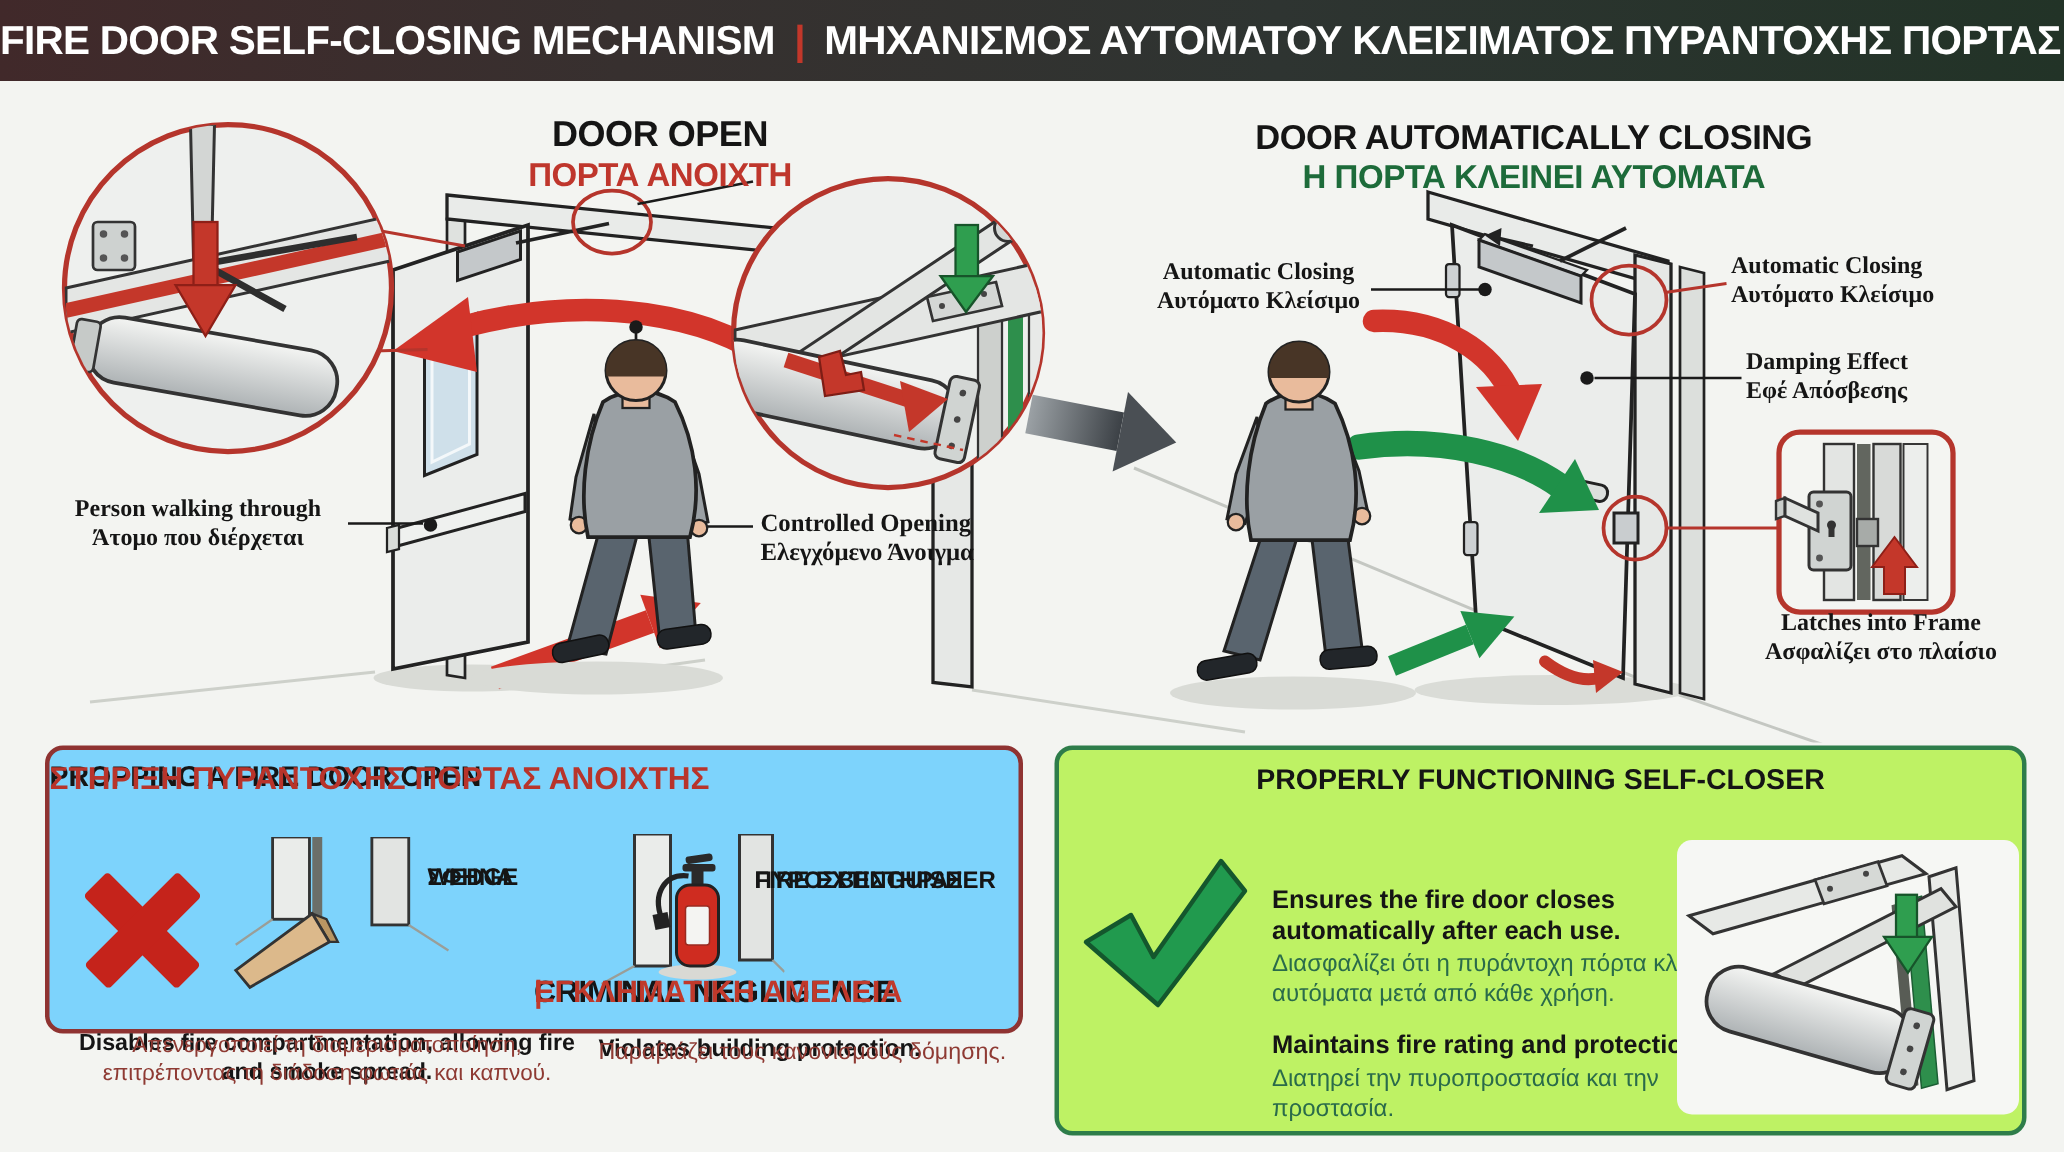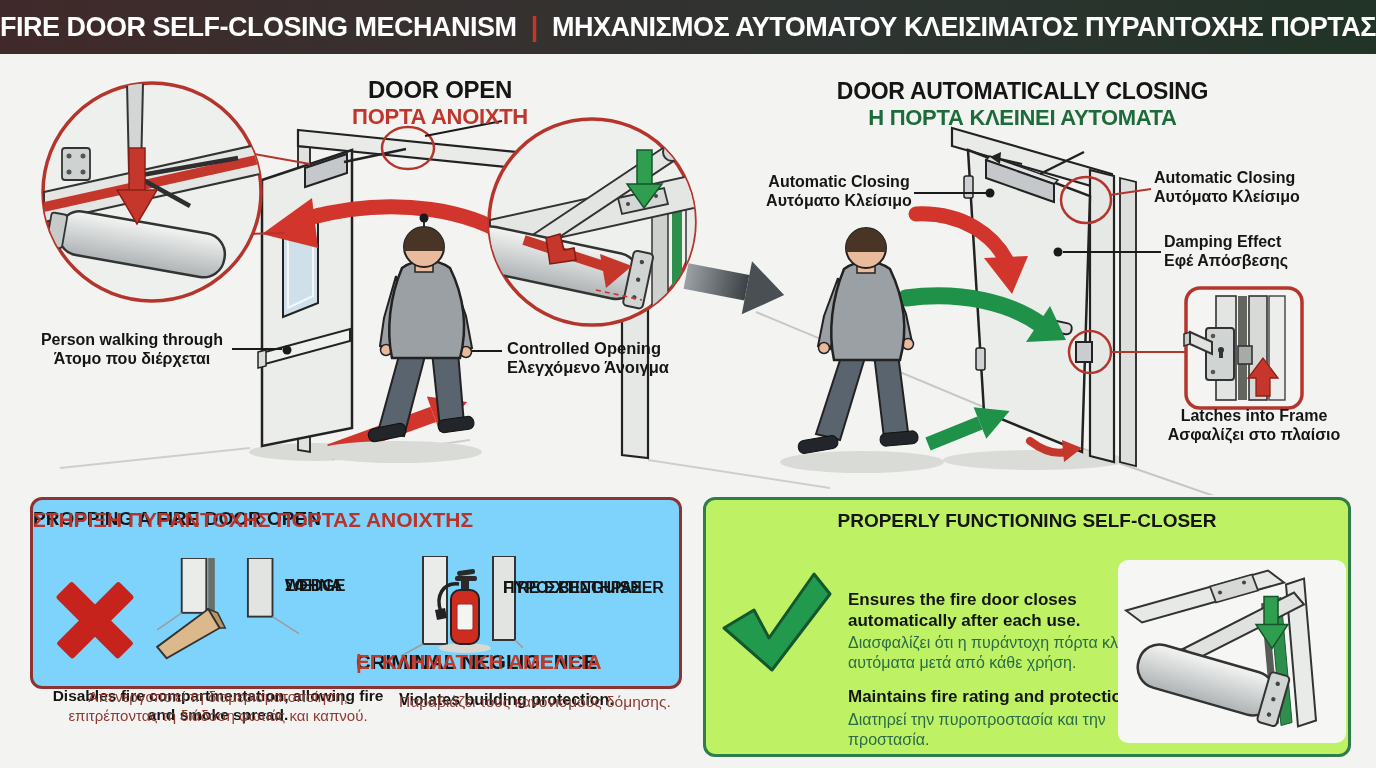--- a/index.html
+++ b/index.html
@@ -1,31 +1,31 @@
 <!DOCTYPE html>
 <html><head>
 <meta charset="utf-8">
 <style>
   html,body{margin:0;padding:0;}
   .canvas{position:relative;width:1376px;height:768px;background:#f3f4f1;overflow:hidden;
           font-family:"Liberation Sans",sans-serif;color:#151515;}
   
   .hdr{position:absolute;left:0;top:0;width:1376px;height:54px;display:flex;align-items:center;
-       justify-content:space-between;gap:13px;
+       justify-content:flex-start;gap:13px;
        background:linear-gradient(90deg,#41292a 0%,#37302f 30%,#2e3431 62%,#223327 100%);}
   .hdr span{font-size:27px;font-weight:800;letter-spacing:-.5px;color:#fff;white-space:nowrap;}
   .hdr .sep{color:#c2372a;font-weight:800;}
   
   .scene-svg{position:absolute;left:0;top:54px;z-index:1;}
   .txt{position:absolute;z-index:2;font-weight:bold;line-height:1.18;}
   .center{text-align:center;} .left{text-align:left;}
   .scene-title .en{display:block;font-size:24px;font-weight:800;letter-spacing:-.3px;}
   .scene-title .el{display:block;font-size:22px;font-weight:800;letter-spacing:-.3px;}
   .el-red{color:#bf362c;} .el-green{color:#1d6b3a;}
-  .callout{font-size:16px;}
+  .callout{font-size:16px;font-family:Liberation Serif, serif;}
   .callout .en,.callout .el{display:block;}
   
   .panel{position:absolute;z-index:3;border-radius:12px;box-sizing:border-box;}
   .panel-warn{left:30px;top:497px;width:652px;height:192px;background:#7dd3fc;border:3px solid #8f3332;}
   .panel-ok{left:703px;top:497px;width:648px;height:260px;background:#bef264;border:3px solid #2e7d4a;}
   .panel *{position:absolute;}
   .pw-title{left:0;top:6px;width:100%;text-align:center;font-weight:800;line-height:1.38;}
   .pw-title .en{display:block;font-size:19px;}
   .pw-title .el{display:block;font-size:21px;color:#b8342b;}
   .mini-label{font-weight:bold;font-size:16px;line-height:1.5;}

